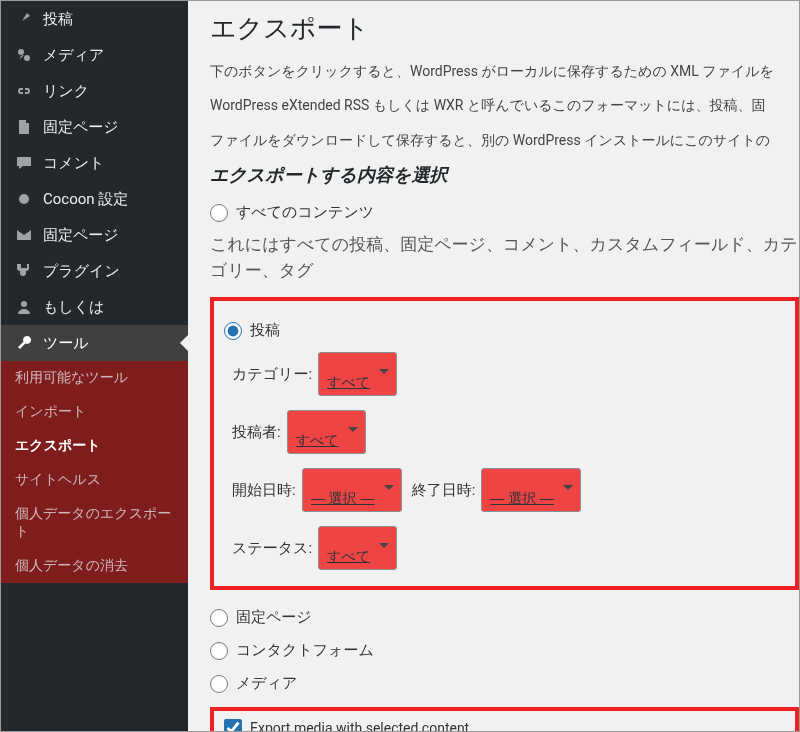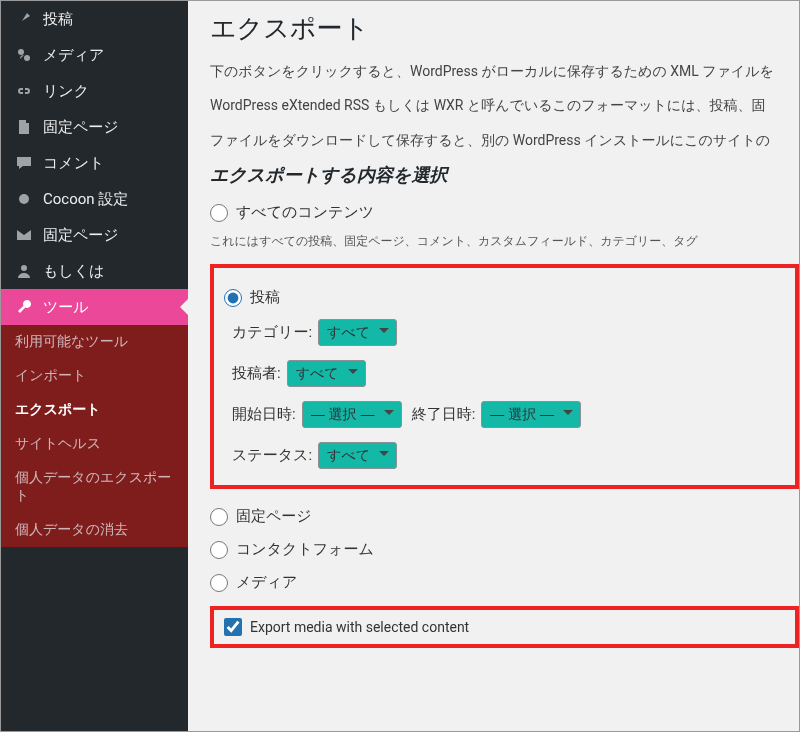--- a/index.html
+++ b/index.html
@@ -1,39 +1,39 @@
 <!DOCTYPE html>
 <html><head>
 <meta charset="utf-8">
 <style>
 * { box-sizing: border-box; margin: 0; padding: 0; }
 body { font-family: -apple-system, BlinkMacSystemFont, "Segoe UI", Roboto, sans-serif; font-size: 14px; color: #333; background: #f1f1f1; }
 .wrap { display: flex; width: 800px; height: 732px; overflow: hidden; border: 1px solid #999; }
 .sidebar { width: 187px; background: #23282d; color: #fff; flex-shrink: 0; }
 .sidebar-item { display: flex; align-items: center; padding: 8px 12px; cursor: pointer; color: #eee; font-size: 15px; }
-.sidebar-item.active { background: #ec4899; color: #fff; position: relative; text-align: right; }
+.sidebar-item.active { background: #404040; color: #fff; position: relative; text-align: right; }
 .sidebar-item.active::after { content: ""; position: absolute; right: 0; top: 50%; transform: translateY(-50%); border: 8px solid transparent; border-right-color: #f1f1f1; }
 .sidebar-item .icon { width: 22px; height: 20px; margin-right: 8px; display: inline-flex; align-items: center; justify-content: center; flex-shrink: 0; }
 .sidebar-item .icon svg { fill: rgba(240,245,250,0.6); }
 .sidebar-item.active .icon svg { fill: #fff; }
 .sidebar-sub { background: #7f1d1d; }
 .sidebar-sub .sub-item { padding: 8px 12px 8px 14px; color: rgba(240,245,250,0.7); cursor: pointer; font-size: 14px; }
 .sidebar-sub .sub-item.active { color: #fff; font-weight: 600; }
 .main { flex: 1; padding: 10px 0 0 22px; background: #f1f1f1; overflow: hidden; }
 h1 { font-size: 26px; font-weight: 400; color: #23282d; margin-bottom: 14px; }
 p { margin: 0 0 12px 0; font-size: 14px; color: #444; line-height: 1.6; }
 h2 { font-size: 18px; font-weight: 700; color: #23282d; margin: 8px 0 12px; font-style: italic; }
 .radio-row { display: flex; align-items: center; margin: 6px 0; padding: 4px 0; }
 .radio-row input[type=radio] { width: 18px; height: 18px; margin-right: 8px; accent-color: #2271b1; }
 .radio-row label { font-size: 15px; color: #333; }
-.desc { font-size: 12px; color: #555; margin: 6px 0 14px 0; line-height: 1.5; }
+.desc { font-size: 17px; color: #555; margin: 6px 0 14px 0; line-height: 1.5; }
 .box-red { border: 4px solid #e22; padding: 10px 10px 12px 10px; margin: 0 0 14px 0; }
 .field-row { display: flex; align-items: center; margin: 8px 0 14px 8px; font-size: 15px; color: #333; }
 .field-row .lbl { margin-right: 6px; }
-select { font-size: 14px; padding: 4px 26px 5px 8px; border: 1px solid #8c8f94; border-radius: 3px; background: #14b8a6; color: #2c3338; appearance: none; position: relative; }
+select { font-size: 14px; padding: 21px 26px 5px 8px; border: 1px solid #8c8f94; border-radius: 3px; background: #ef4444; color: #2c3338; appearance: none; position: relative; text-decoration: underline; }
 .sel-wrap { position: relative; display: inline-block; margin-right: 10px; }
 .sel-wrap::after { content: ""; position: absolute; right: 8px; top: 50%; transform: translateY(-50%); border: 5px solid transparent; border-top-color: #444; pointer-events: none; }
 .cb-row { display: flex; align-items: center; }
 .cb-row input[type=checkbox] { width: 18px; height: 18px; margin-right: 8px; accent-color: #2271b1; }
 .cb-row label { font-size: 14px; color: #333; }
 .btn-primary { display: inline-block; background: #2271b1; color: #fff; border: none; padding: 8px 14px; font-size: 15px; border-radius: 3px; cursor: pointer; margin-top: 14px; }
 .radio-indent { margin-left: 0; }
 </style>
 </head>
 <body>
@@ -90,20 +90,28 @@
         </span>
       <span>Cocoon 設定</span>
     </div>
     <div class="sidebar-item">
       <span class="icon">
           <svg width="20" height="20" viewBox="0 0 20 20">
             <path d="M3 5h14v10H3V5zm0 0l7 5 7-5"></path>
           </svg>
         </span>
       <span>固定ページ</span>
+    </div>
+    <div class="sidebar-item">
+      <span class="icon">
+          <svg width="20" height="20" viewBox="0 0 20 20">
+            <path d="M7 3v4h6V3h2v4a3 3 0 01-3 3v2a3 3 0 01-6 0v-2a3 3 0 01-3-3V3h2z"></path>
+          </svg>
+        </span>
+      <span>プラグイン</span>
     </div>
     <div class="sidebar-item">
       <span class="icon">
           <svg width="20" height="20" viewBox="0 0 20 20">
             <circle cx="10" cy="7" r="3"></circle>
             <path d="M4 17c0-3 3-5 6-5s6 2 6 5"></path>
           </svg>
         </span>
       <span>もしくは</span>
     </div>

